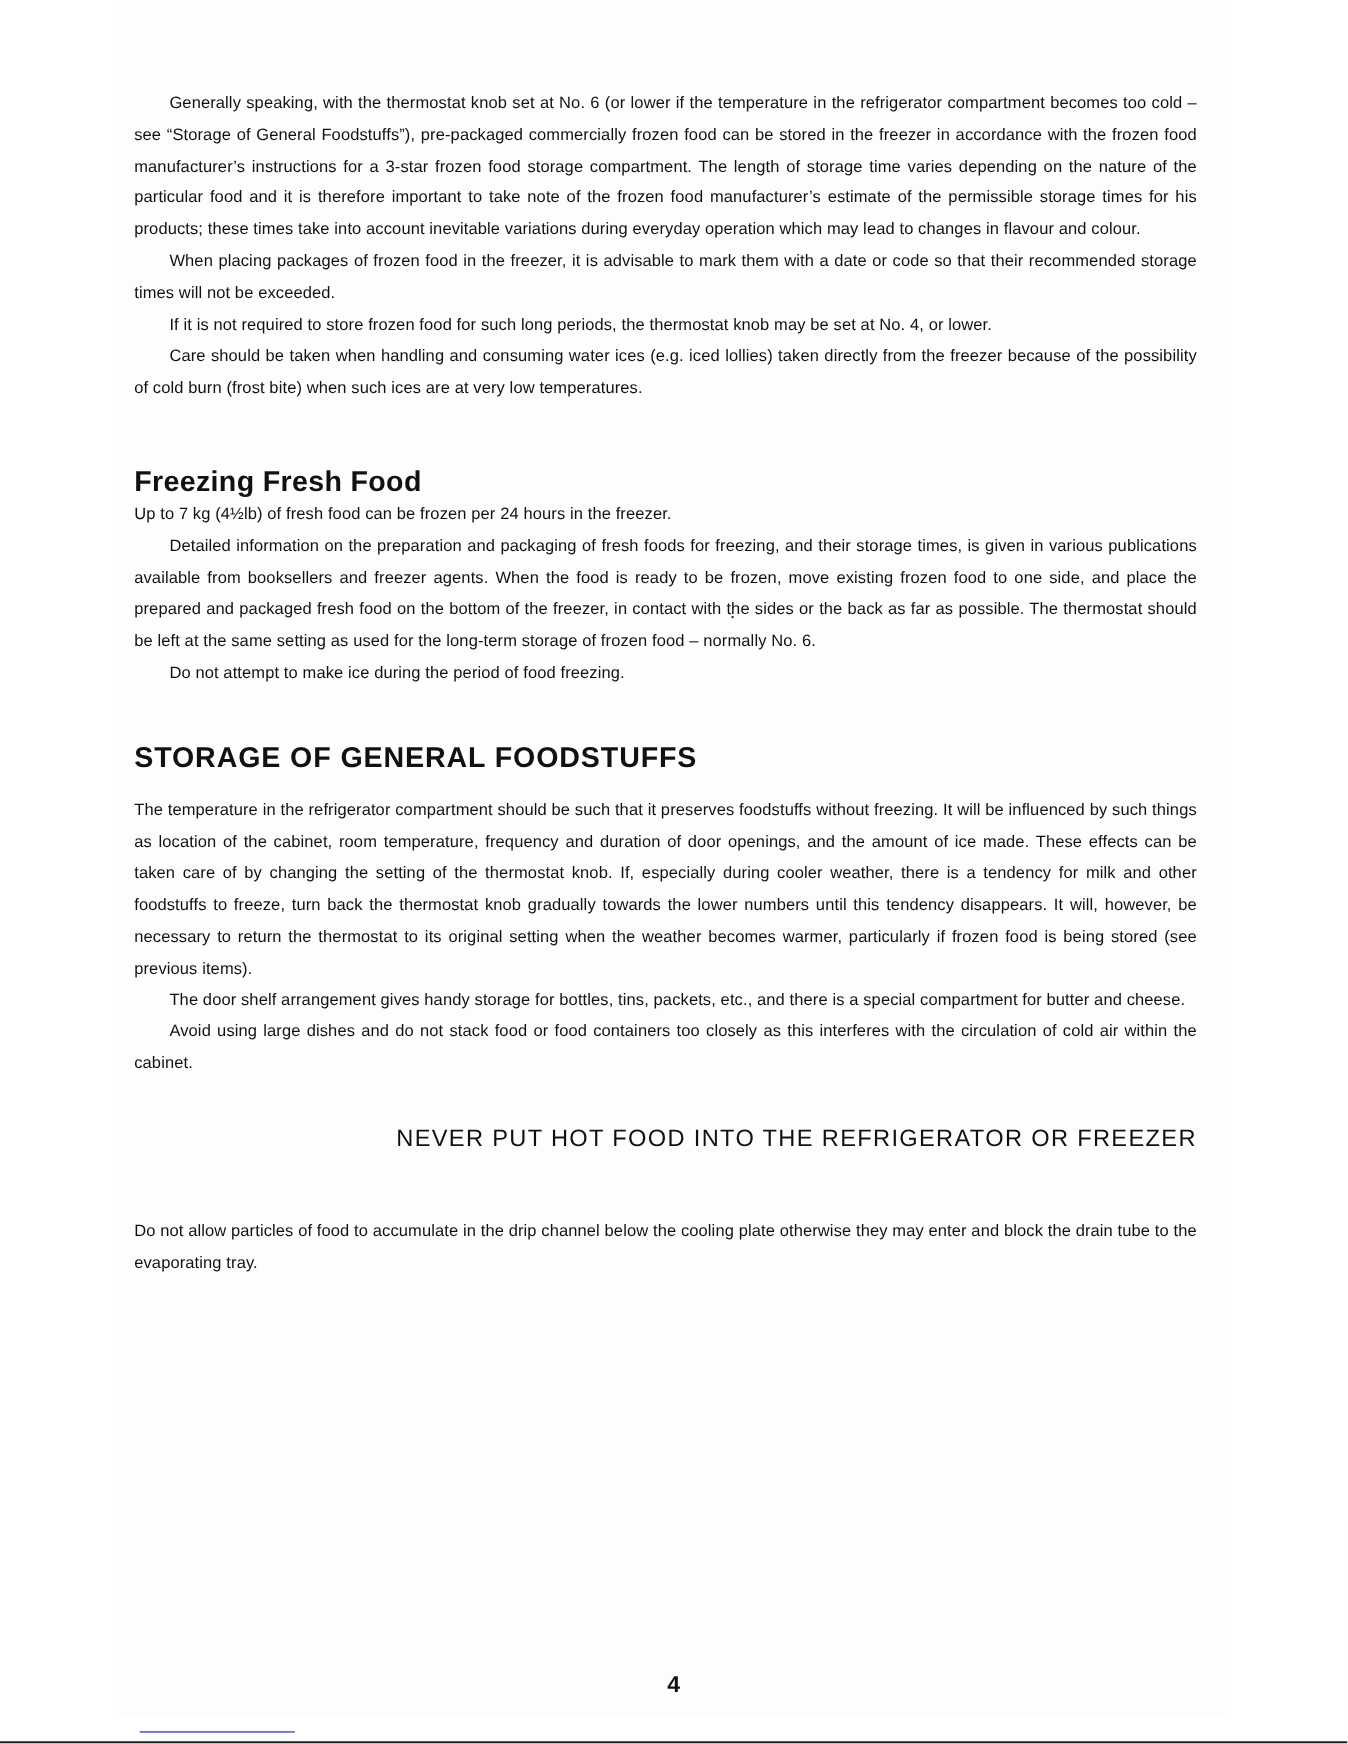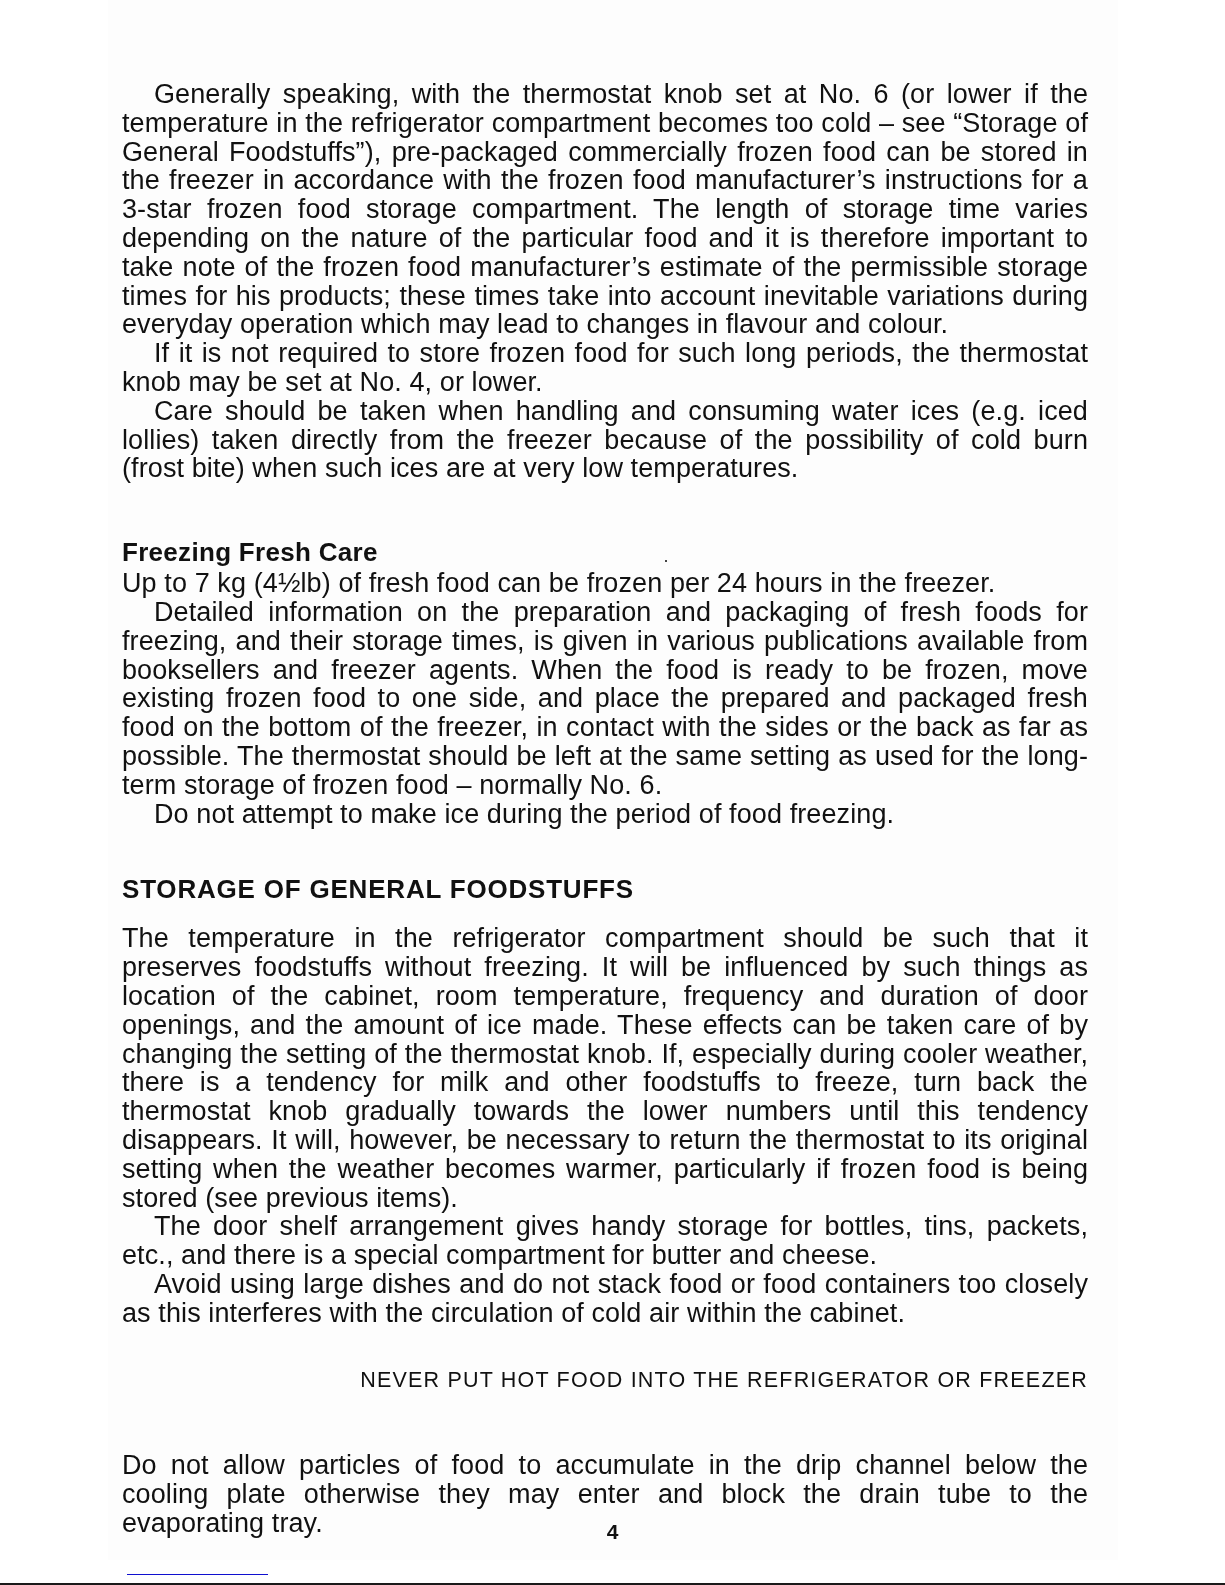--- a/index.html
+++ b/index.html
@@ -20,21 +20,21 @@
       height: 1560px;
       background: #fdfdfd;
     }
     .content {
       position: absolute;
       left: 122px;
       top: 80px;
       width: 966px;
     }
     .para {
-      font-size: 27px;
+      font-size: 15px;
       line-height: 28.8px;
       margin: 0;
       text-align: justify;
       letter-spacing: 0.1px;
     }
     .indent { text-indent: 32px; }
     .h-mixed {
       font-size: 26px;
       font-weight: bold;
       margin: 54px 0 2px 0;
@@ -95,26 +95,27 @@
 </head>
 <body>
 
 <div class="paper"></div>
 <div class="speck"></div>
 
 <div class="content">
 
   <section>
     <p class="para indent">Generally speaking, with the thermostat knob set at No. 6 (or lower if the temperature in the refrigerator compartment becomes too cold – see “Storage of General Foodstuffs”), pre-packaged commercially frozen food can be stored in the freezer in accordance with the frozen food manufacturer’s instructions for a 3-star frozen food storage compartment. The length of storage time varies depending on the nature of the particular food and it is therefore important to take note of the frozen food manufacturer’s estimate of the permissible storage times for his products; these times take into account inevitable variations during everyday operation which may lead to changes in flavour and colour.</p>
+    <p class="para indent">When placing packages of frozen food in the freezer, it is advisable to mark them with a date or code so that their recommended storage times will not be exceeded.</p>
     <p class="para indent">If it is not required to store frozen food for such long periods, the thermostat knob may be set at No. 4, or lower.</p>
     <p class="para indent">Care should be taken when handling and consuming water ices (e.g. iced lollies) taken directly from the freezer because of the possibility of cold burn (frost bite) when such ices are at very low temperatures.</p>
   </section>
 
   <section>
-    <h2 class="h-mixed">Freezing Fresh Care</h2>
+    <h2 class="h-mixed">Freezing Fresh Food</h2>
     <p class="para">Up to 7 kg (4½lb) of fresh food can be frozen per 24 hours in the freezer.</p>
     <p class="para indent">Detailed information on the preparation and packaging of fresh foods for freezing, and their storage times, is given in various publications available from booksellers and freezer agents. When the food is ready to be frozen, move existing frozen food to one side, and place the prepared and packaged fresh food on the bottom of the freezer, in contact with the sides or the back as far as possible. The thermostat should be left at the same setting as used for the long-term storage of frozen food – normally No. 6.</p>
     <p class="para indent">Do not attempt to make ice during the period of food freezing.</p>
   </section>
 
   <section>
     <h2 class="h-caps">STORAGE OF GENERAL FOODSTUFFS</h2>
     <p class="para">The temperature in the refrigerator compartment should be such that it preserves foodstuffs without freezing. It will be influenced by such things as location of the cabinet, room temperature, frequency and duration of door openings, and the amount of ice made. These effects can be taken care of by changing the setting of the thermostat knob. If, especially during cooler weather, there is a tendency for milk and other foodstuffs to freeze, turn back the thermostat knob gradually towards the lower numbers until this tendency disappears. It will, however, be necessary to return the thermostat to its original setting when the weather becomes warmer, particularly if frozen food is being stored (see previous items).</p>
     <p class="para indent">The door shelf arrangement gives handy storage for bottles, tins, packets, etc., and there is a special compartment for butter and cheese.</p>
     <p class="para indent">Avoid using large dishes and do not stack food or food containers too closely as this interferes with the circulation of cold air within the cabinet.</p>

